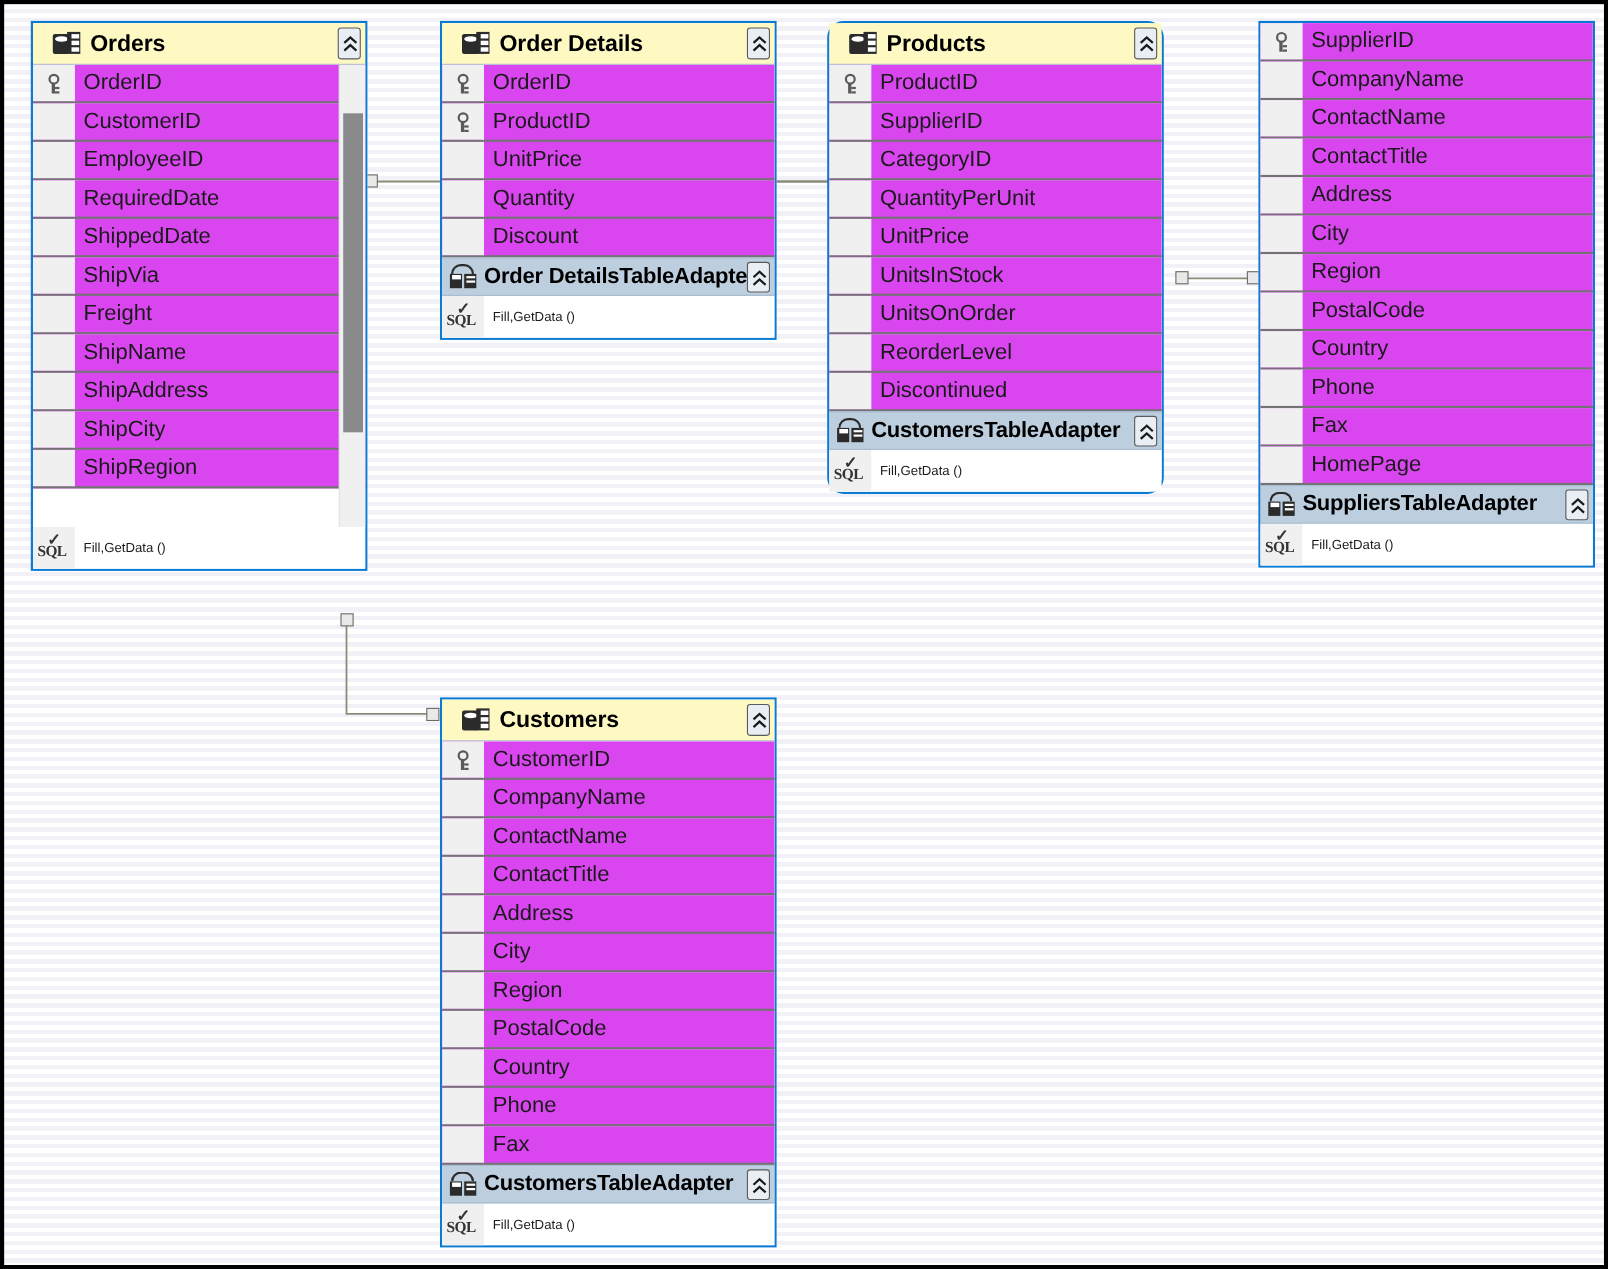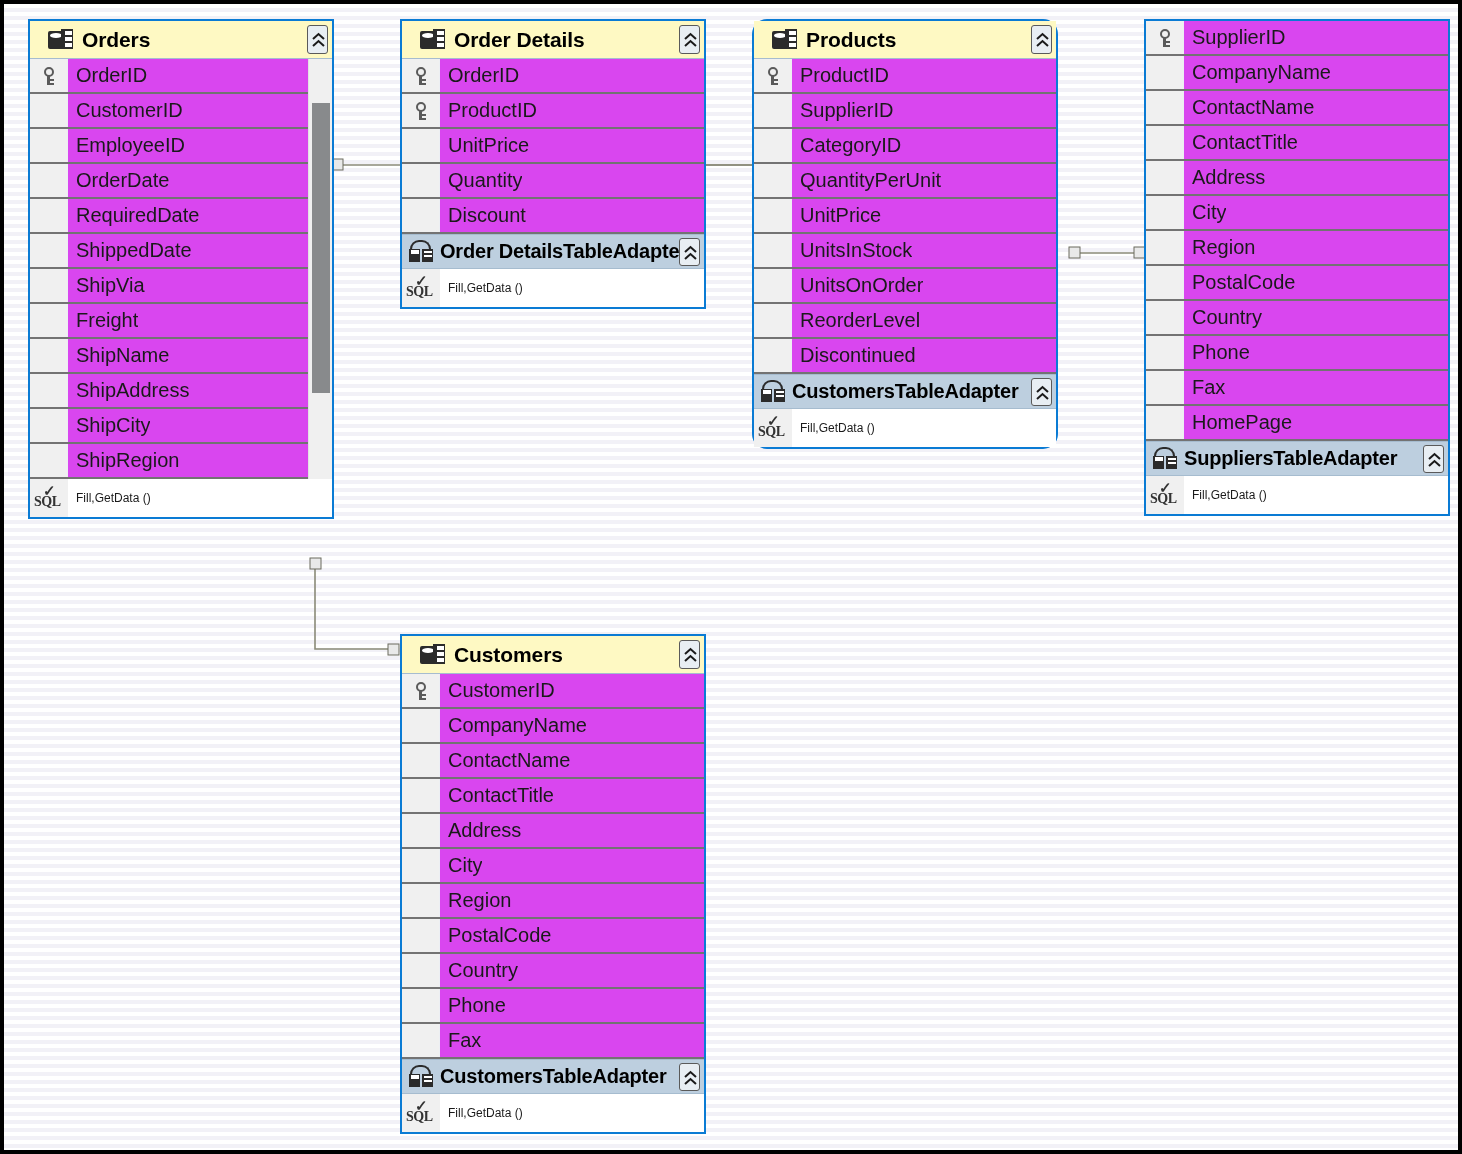--- a/index.html
+++ b/index.html
@@ -211,24 +211,20 @@
       <div class="row">
           <div class="gutter"></div>
           <div class="cname">CustomerID</div>
         </div>
       <div class="row">
           <div class="gutter"></div>
           <div class="cname">EmployeeID</div>
         </div>
       <div class="row">
           <div class="gutter"></div>
-          <div class="cname">OrderDate</div>
-        </div>
-      <div class="row">
-          <div class="gutter"></div>
           <div class="cname">RequiredDate</div>
         </div>
       <div class="row">
           <div class="gutter"></div>
           <div class="cname">ShippedDate</div>
         </div>
       <div class="row">
           <div class="gutter"></div>
           <div class="cname">ShipVia</div>
         </div>

